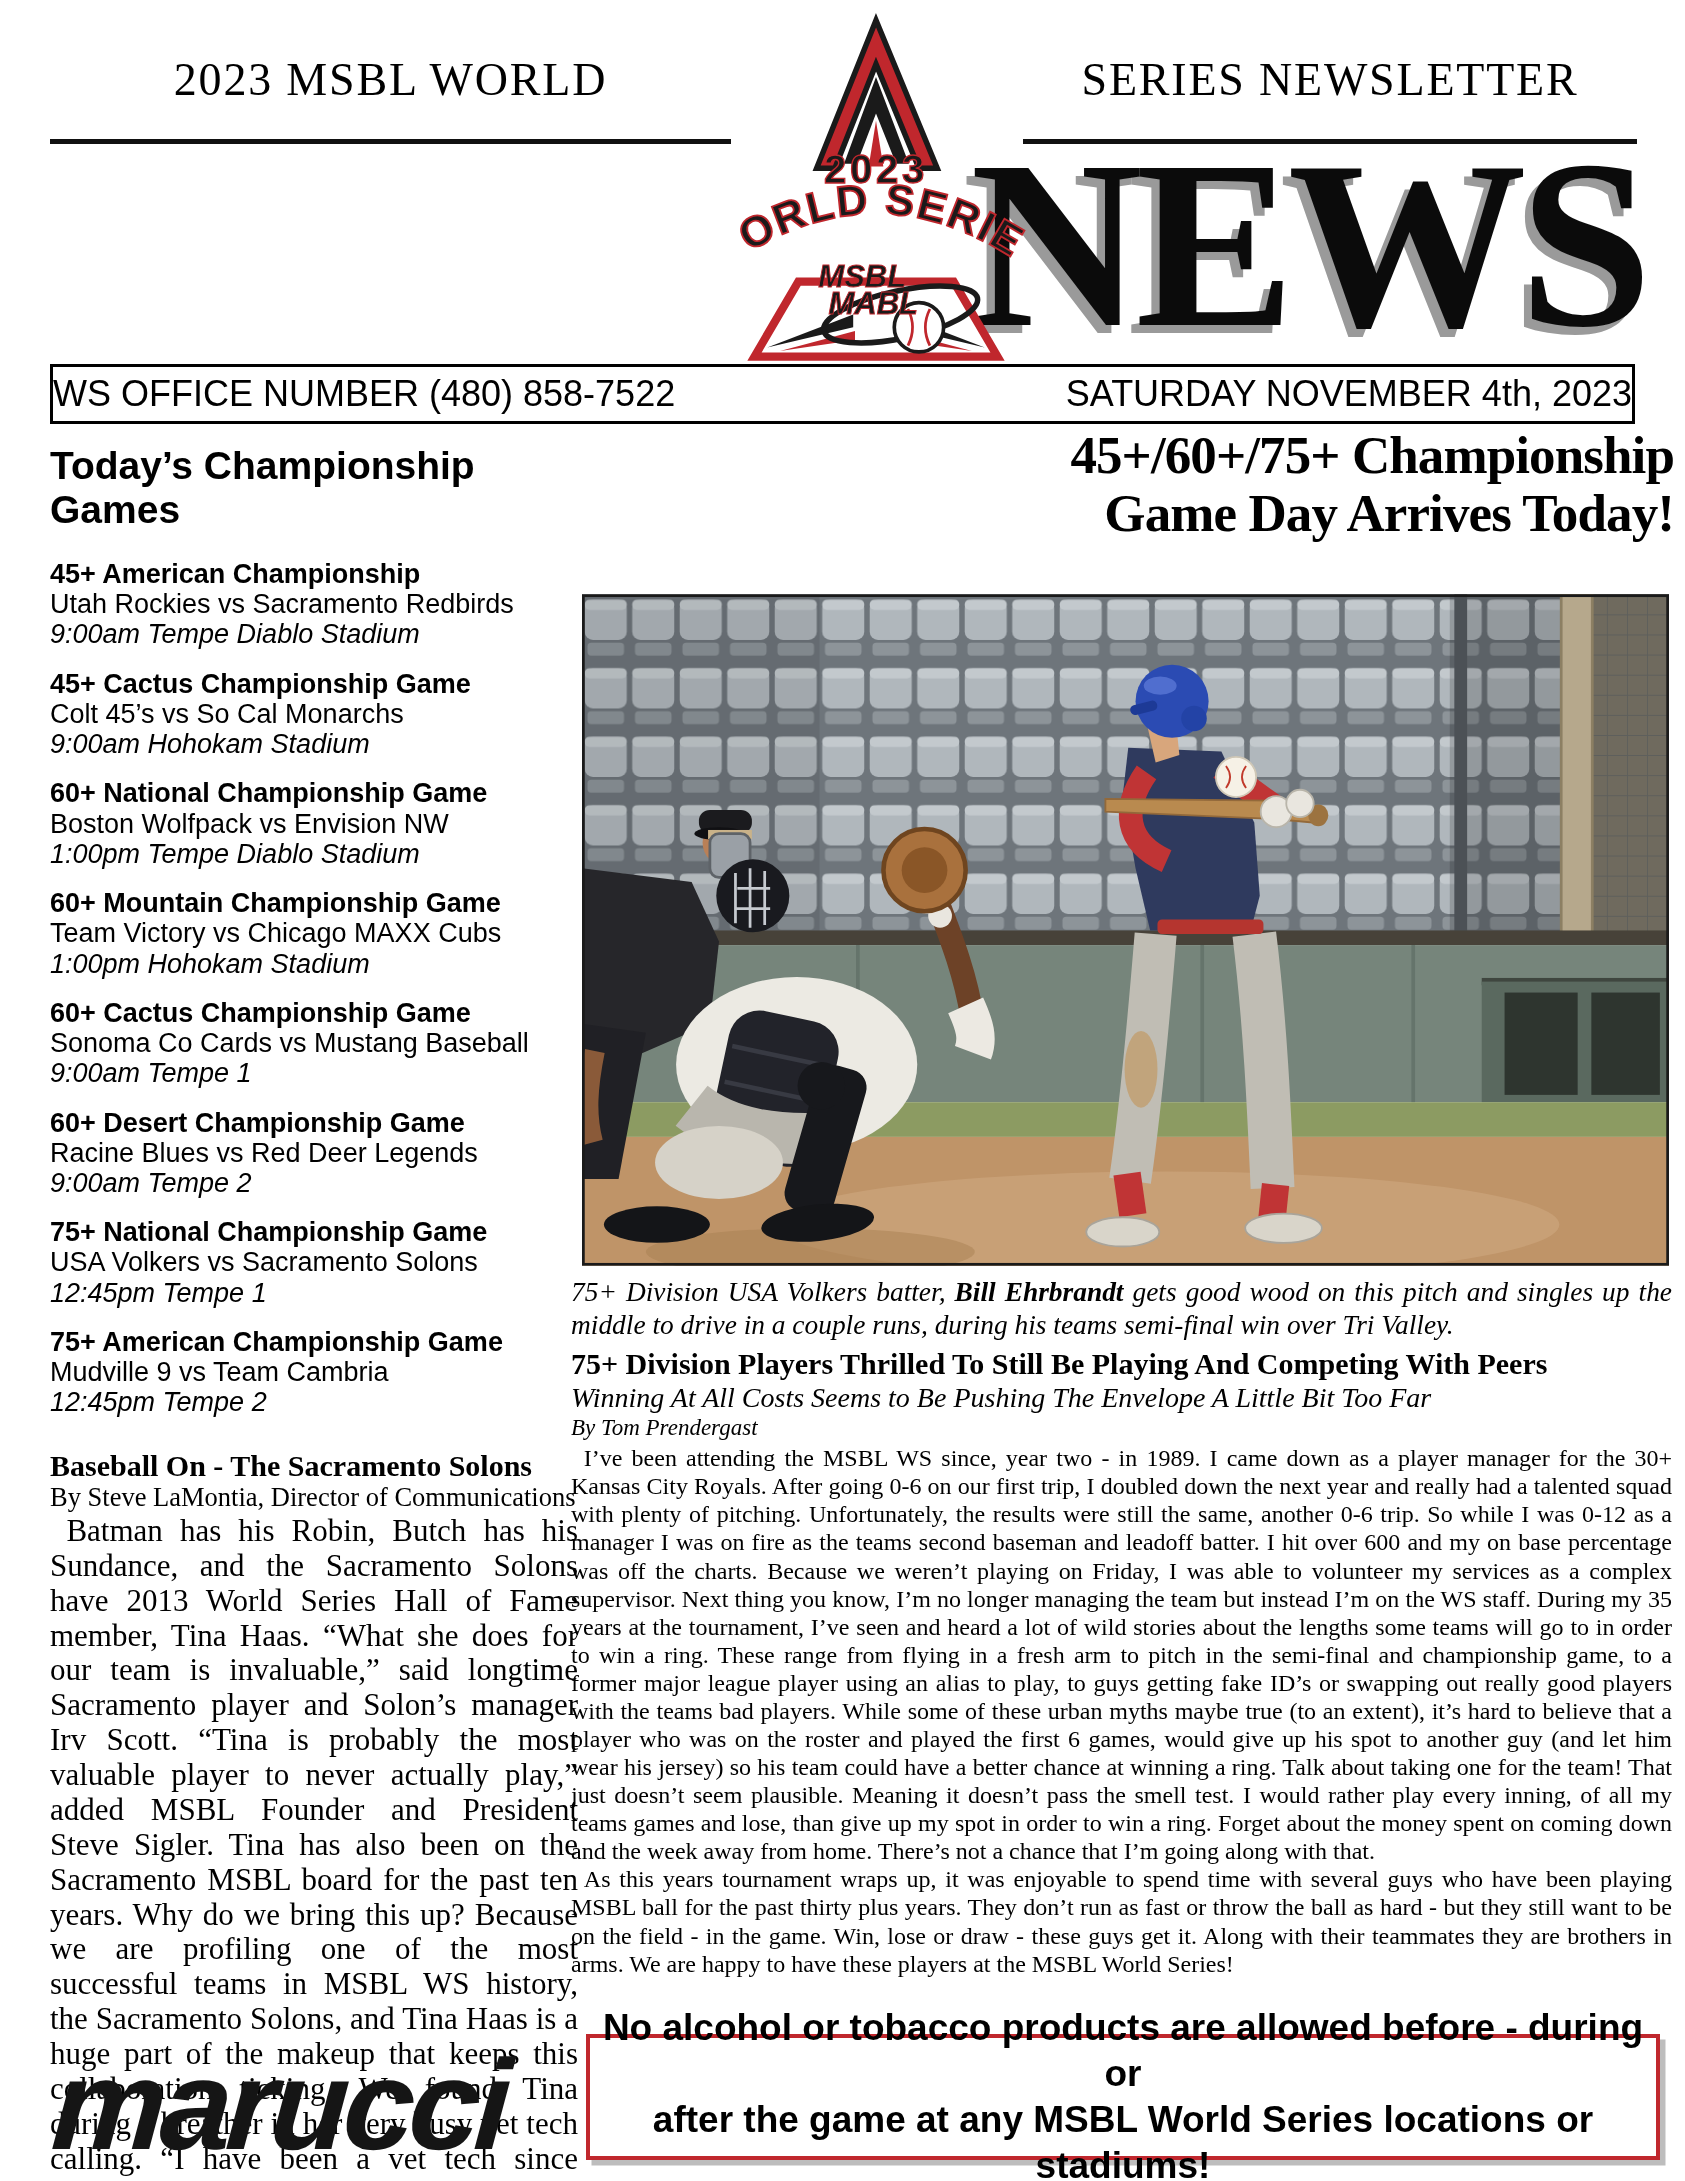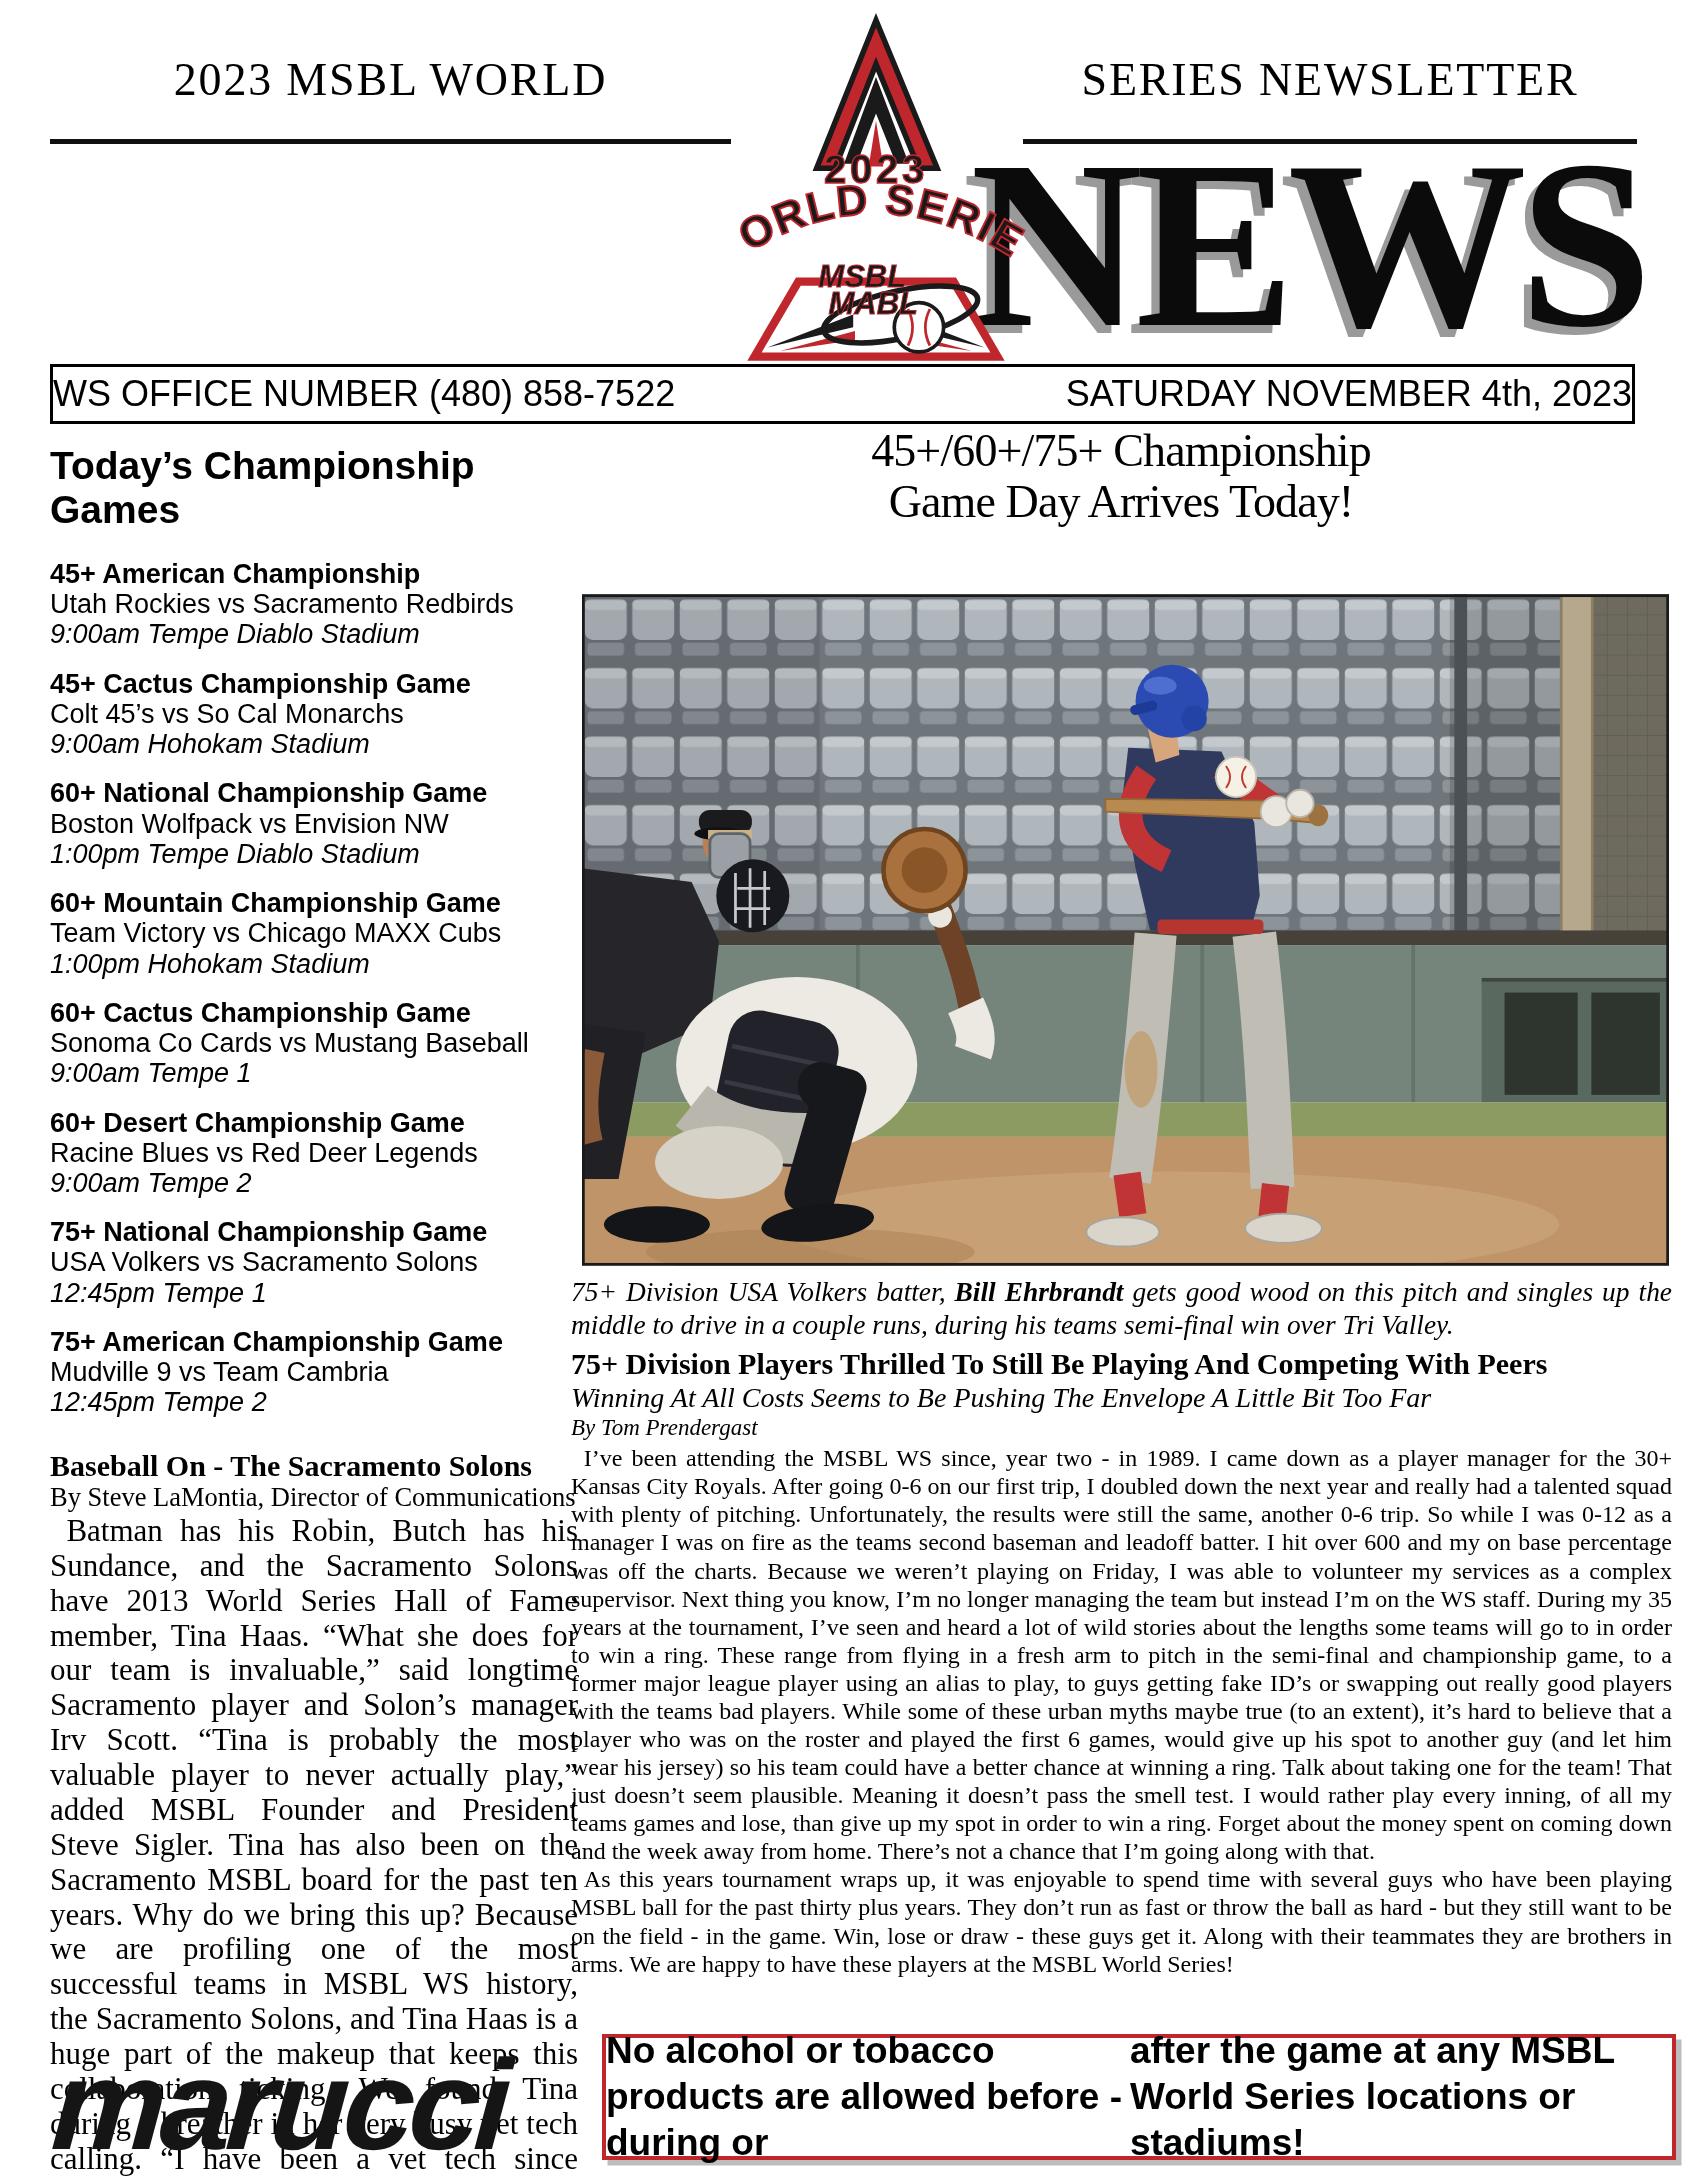--- a/index.html
+++ b/index.html
@@ -38,41 +38,41 @@
   .game .g-title{font-weight:bold;}
   .game .g-when{font-style:italic;}
 
   .spot{margin-top:31px;}
   .spot-title{font-weight:bold;font-size:30px;line-height:1.1;}
   .spot-by{font-size:26.5px;line-height:1.15;}
   .spot-body{font-size:31px;line-height:1.125;text-align:justify;text-indent:16.4px;margin-top:1.8px;}
   .spot-cont{font-style:italic;}
 
   
-  .headline{position:absolute;left:568px;top:426px;width:1106px;text-align:center;
-            font-weight:normal;font-size:46px;line-height:1.1;letter-spacing:-0.9px;}
+  .headline{position:absolute;left:568px;top:426px;width:1106px;text-align:right;
+            font-weight:bold;font-size:53px;line-height:1.1;letter-spacing:-0.9px;}
   .photo{position:absolute;left:582px;top:594px;width:1087px;height:672px;}
   .caption{position:absolute;left:571px;top:1276px;width:1101px;font-style:italic;
            font-size:27.4px;line-height:1.2;text-align:justify;}
   .caption b{font-weight:bold;}
 
   .article{position:absolute;left:571px;top:1347px;width:1101px;}
   .art-head{font-weight:bold;font-size:30px;line-height:1.15;}
   .art-sub{font-style:italic;font-size:28px;line-height:1.15;}
   .art-by{font-style:italic;font-size:23px;line-height:1.25;margin-bottom:1.8px;}
   .art-p{font-size:24px;line-height:1.17;text-align:justify;text-indent:12.8px;}
 
   
   .sponsor{position:absolute;left:53px;top:2050px;font-family:"Liberation Sans",sans-serif;
            font-weight:bold;font-style:italic;font-size:128px;line-height:110px;
            letter-spacing:-5.5px;color:#151515;transform:skewX(-4deg);}
-  .notice{position:absolute;left:602px;top:2034px;width:1074px;height:126px;
+  .notice{position:absolute;left:586px;top:2034px;width:1074px;height:126px;
           border:4.6px solid #c0272d;box-sizing:border-box;background:#fff;
-          box-shadow:5.5px 5.5px 0 #bdbdbd;display:flex;flex-direction:row;
-          justify-content:center;align-items:center;text-align:left;
+          box-shadow:5.5px 5.5px 0 #bdbdbd;display:flex;flex-direction:column;
+          justify-content:center;align-items:center;text-align:center;
           font-family:"Liberation Sans",sans-serif;font-weight:bold;font-size:37px;line-height:1.25;}
 </style>
 </head>
 <body>
 
 <div class="page">
 
   <div class="hdr-title hdr-left">2023 MSBL WORLD</div>
   <div class="hdr-title hdr-right">SERIES NEWSLETTER</div>
   <div class="hdr-rule l"></div>

